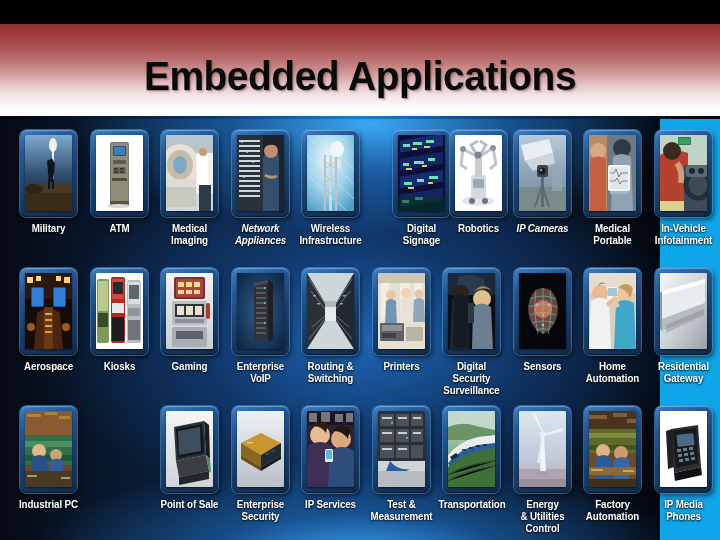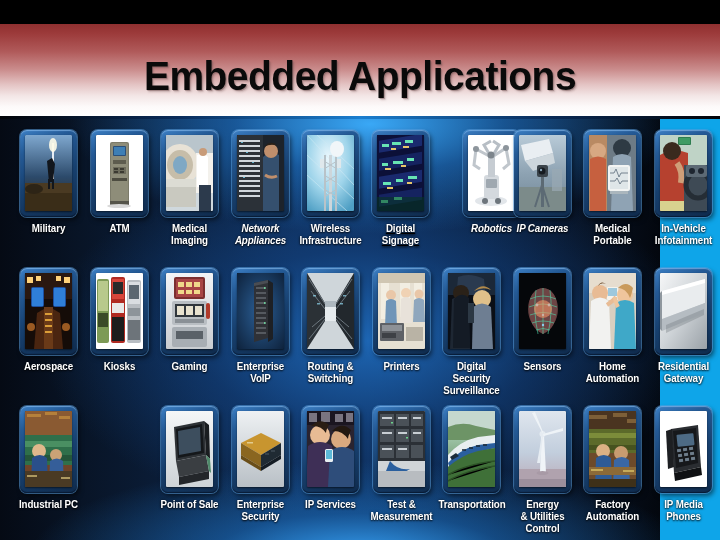--- a/index.html
+++ b/index.html
@@ -265,21 +265,21 @@
                   </g>
                   <ellipse cx="30" cy="14" rx="7" ry="8" fill="#f1f6f9"></ellipse>
                   <rect x="13" y="24" width="4" height="9" fill="#dfe8ec"></rect>
                   <rect x="30" y="24" width="4" height="9" fill="#dfe8ec"></rect>
                 </svg>
               </div>
             </div>
             <div class="label">Wireless
 Infrastructure</div>
           </div>
-          <div class="cell" style="left: 365px; text-decoration: underline;">
+          <div class="cell" style="left: 386px;">
             <div class="tile">
               <div class="photo">
                 <svg viewBox="0 0 47 76" xmlns="http://www.w3.org/2000/svg">
                   <rect width="47" height="76" fill="#0c1038"></rect>
                   <g>
                     <rect x="2" y="6" width="43" height="12" fill="#1a2a6e" transform="skewY(-9)"></rect>
                     <rect x="2" y="24" width="43" height="12" fill="#152360" transform="skewY(-9)"></rect>
                     <rect x="2" y="42" width="43" height="12" fill="#1a2a6e" transform="skewY(-9)"></rect>
                     <rect x="2" y="60" width="43" height="12" fill="#152360" transform="skewY(-9)"></rect>
                   </g>
@@ -304,21 +304,21 @@
                     <rect x="10" y="52" width="6" height="2"></rect>
                     <rect x="30" y="47" width="5" height="2"></rect>
                   </g>
                   <rect x="0" y="62" width="47" height="14" fill="#06381f" opacity="0.55"></rect>
                 </svg>
               </div>
             </div>
             <div class="label">Digital
 Signage</div>
           </div>
-          <div class="cell" style="left: 456px; font-style: italic;">
+          <div class="cell" style="left: 443px;">
             <div class="tile">
               <div class="photo">
                 <svg viewBox="0 0 47 76" xmlns="http://www.w3.org/2000/svg">
                   <rect width="47" height="76" fill="#ffffff"></rect>
                   <ellipse cx="23" cy="66" rx="16" ry="5" fill="#e2e6ea"></ellipse>
                   <rect x="16" y="40" width="15" height="24" rx="3" fill="#d4d9de"></rect>
                   <rect x="18" y="44" width="11" height="9" rx="1" fill="#9fa8b0"></rect>
                   <rect x="20" y="22" width="7" height="20" fill="#c6ccd2"></rect>
                   <path d="M23 22 L8 14 L6 30 L12 34" stroke="#c0c6cc" stroke-width="3" fill="none"></path>
                   <path d="M24 22 L38 13 L41 29 L35 34" stroke="#c0c6cc" stroke-width="3" fill="none"></path>

